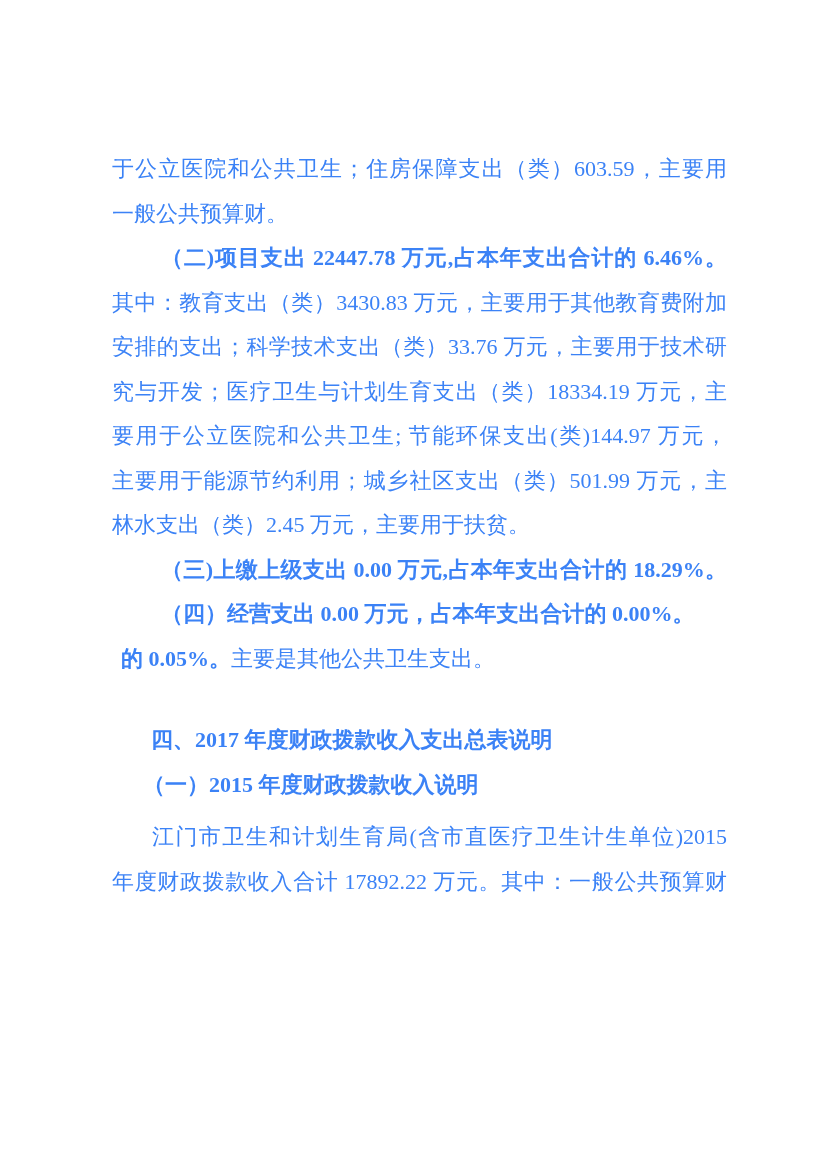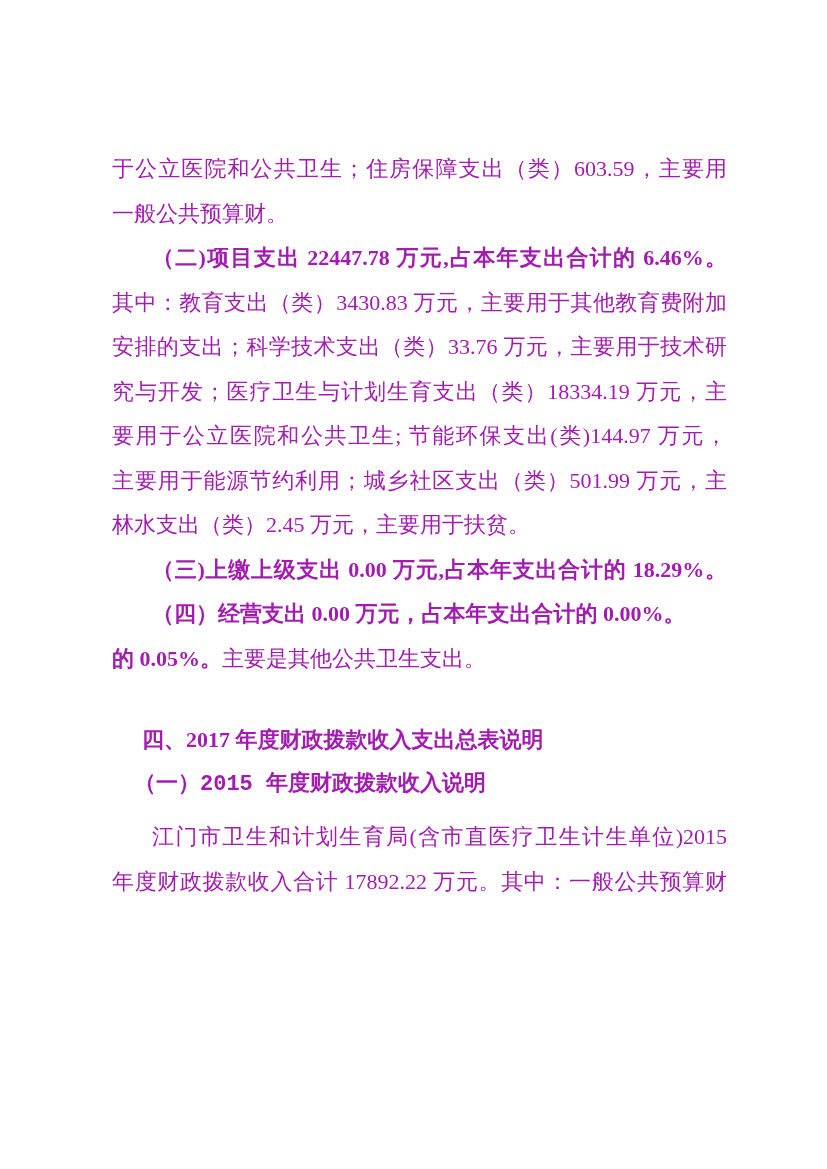--- a/index.html
+++ b/index.html
@@ -23,31 +23,31 @@
   .content {
     position: absolute;
     left: 112px;
     top: 147px;
     width: 615px;
   }
   .line {
     font-size: 22px;
     line-height: 44.5px;
     white-space: nowrap;
-    color: #a21caf;
+    color: #3b82f6;
   }
   .just {
     text-align: justify;
     text-align-last: justify;
     text-justify: inter-character;
   }
-  .bold { font-weight: bold; }
+  .bold { font-weight: bold; margin-left: 9px; }
   .indent-p { text-indent: 40px; }
   .indent-h { text-indent: 30px; }
-  .indent-h2 { text-indent: 22px; font-family: Liberation Mono, monospace; }
+  .indent-h2 { text-indent: 22px; }
   .gap-lg { height: 37px; }
   .gap-sm { height: 8px; }
 </style>
 </head>
 <body>
 
 <div class="page">
   <div class="content">
 
     <div class="line just"><span>于公立医院和公共卫生；住房保障支出（类）603.59，主要用</span></div>

